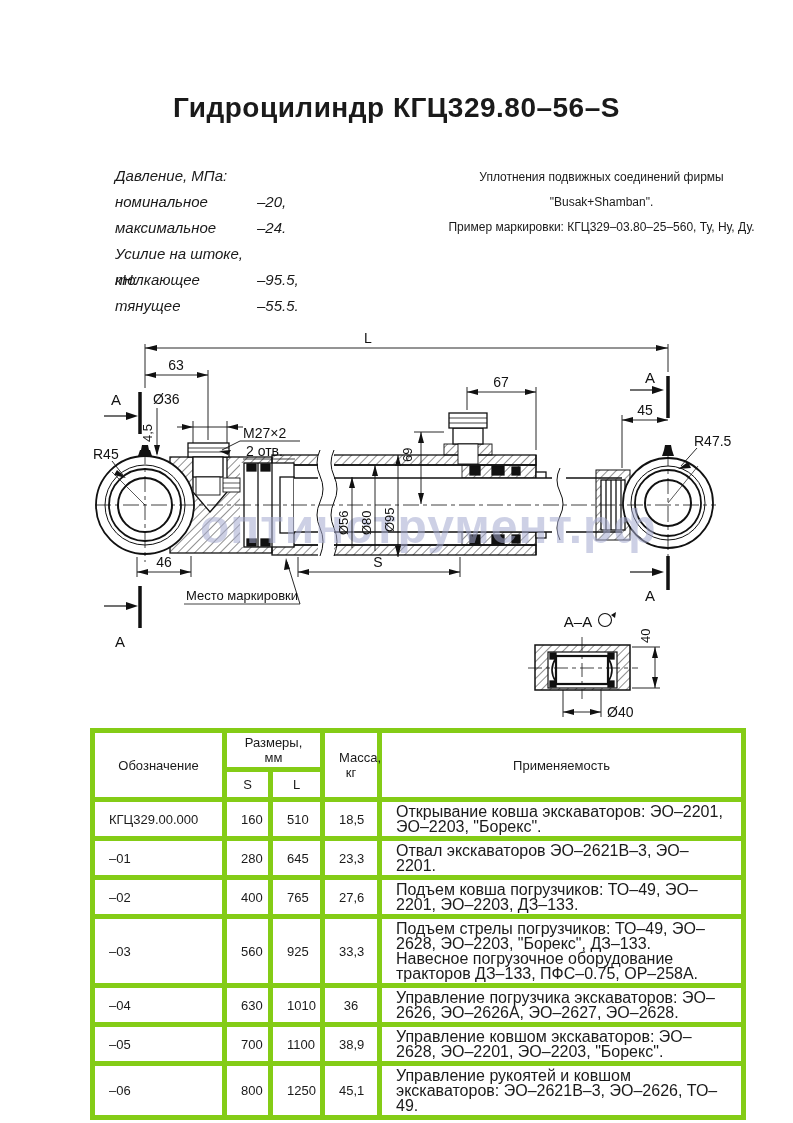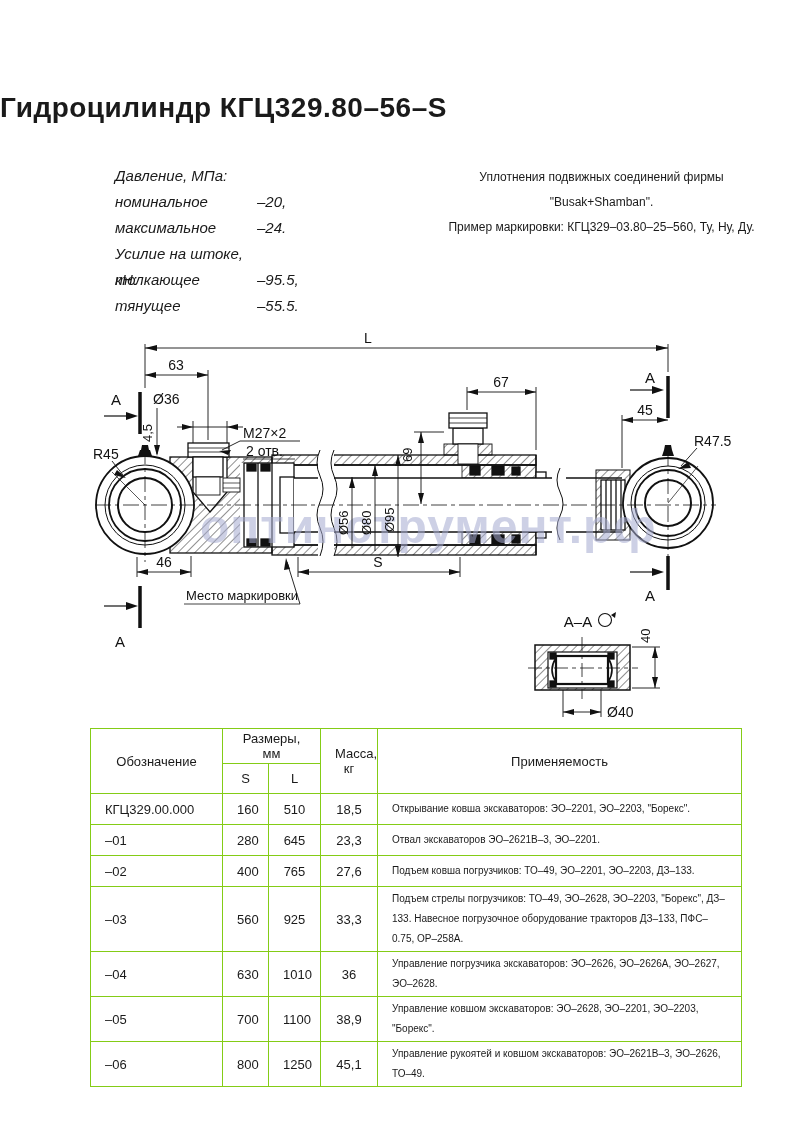--- a/index.html
+++ b/index.html
@@ -1,33 +1,33 @@
 <!DOCTYPE html>
 <html><head>
 <meta charset="utf-8">
 <style>
   html,body{margin:0;padding:0;background:#ffffff;}
   body{width:793px;height:1123px;position:relative;font-family:"Liberation Sans",sans-serif;color:#1a1a1a;overflow:hidden;}
   .abs{position:absolute;}
-  #title{left:0;top:92px;width:793px;text-align:left;font-size:28px;font-weight:bold;letter-spacing:0.5px;}
+  #title{left:0;top:92px;width:793px;text-align:center;font-size:28px;font-weight:bold;letter-spacing:0.5px;}
   #specs-left{left:115px;top:163px;width:270px;font-size:15px;}
   #specs-left .row{display:flex;height:26px;line-height:26px;font-style:italic;}
   #specs-left .lbl{width:142px;}
   #specs-right{left:404px;top:165px;width:395px;font-size:12px;text-align:center;}
   #specs-right .row{height:25px;line-height:25px;white-space:nowrap;}
   #drawing{left:0;top:330px;}
   
   #spec-table{left:90px;top:728px;width:651px;border-collapse:collapse;table-layout:fixed;font-size:13px;}
-  #spec-table th,#spec-table td{border:1px solid #84cc16;padding:2px 14px;font-weight:normal;}
+  #spec-table th,#spec-table td{border:5px solid #84cc16;padding:2px 14px;font-weight:normal;}
   #spec-table th{text-align:center;}
   col.c-des{width:132px;}col.c-s{width:46px;}col.c-l{width:52px;}col.c-m{width:57px;}col.c-app{width:364px;}
   .h1{height:28px;} .h2{height:30px;}
   td.des{text-align:left;padding-right:28px;height:26px;}
   td.num{text-align:center;margin-top:40px;}
-  td.app{font-size:10px;line-height:20px;padding:4px 6px;text-align:left;}
+  td.app{font-size:16px;line-height:15px;padding:4px 6px;text-align:left;}
 </style>
 </head>
 <body>
 
 <div class="abs" id="title">Гидроцилиндр КГЦ329.80–56–S</div>
 
 <div class="abs" id="specs-left">
   <div class="row">
       <span class="lbl">Давление, МПа:</span>
       <span></span>

